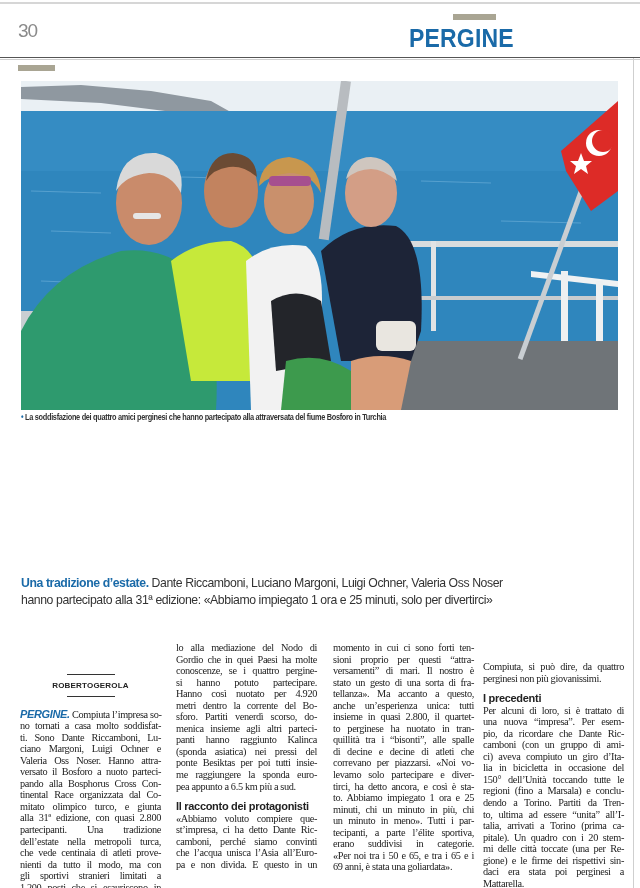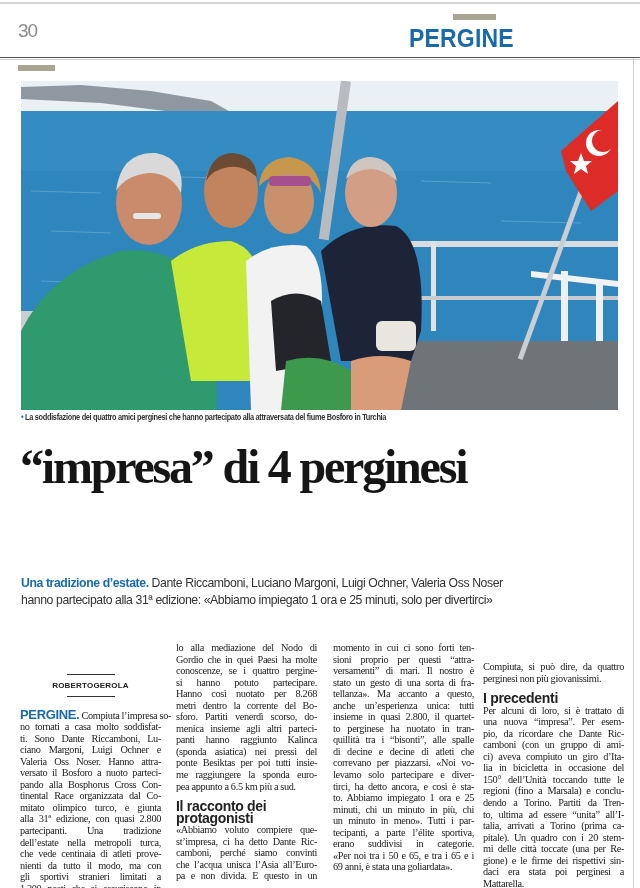--- a/index.html
+++ b/index.html
@@ -66,23 +66,23 @@
   .col2 { left: 176px; }
   .col3 { left: 333px; }
   .col4 { left: 483px; }
 
   .byline-wrap { text-align: center; margin-bottom: 12px; margin-top: -2px; }
   .byline-rule { width: 48px; height: 1px; background: #333; margin: 0 auto 5px auto; }
   .byline {
     font-family: "Liberation Sans", sans-serif; font-size: 8px; font-weight: 700; letter-spacing: 0.2px; color: #222;
   }
   .byline-rule2 { width: 48px; height: 1px; background: #333; margin: 4px auto 0 auto; }
-  .dateline { font-family: "Liberation Sans", sans-serif; font-weight: 700; font-size: 13px; color: #1a6aa8; }
+  .dateline { font-family: "Liberation Sans", sans-serif; font-weight: 700; font-size: 11px; color: #1a6aa8; font-style: italic; }
   .subsection {
-    font-family: "Liberation Sans", sans-serif; font-weight: 700; font-size: 14px; color: #222;
+    font-family: "Liberation Sans", sans-serif; font-weight: 700; font-size: 11px; color: #222;
     display: block; margin-top: 9px; letter-spacing: -0.3px;
   }
 </style>
 </head>
 <body>
 
 <div class="topline"></div>
 <div class="page-number">30</div>
 <div class="section-tag"></div>
 <div class="section-title">PERGINE</div>
@@ -152,21 +152,20 @@
     <path d="M330 280 Q360 270 390 280 L380 329 L330 329 Z" fill="#d89c78"></path>
   </svg>
 </div>
 
 <div class="caption">
   <span class="caption-bullet">•</span>
   <span>La soddisfazione dei quattro amici perginesi che hanno partecipato alla attraversata del fiume Bosforo in Turchia</span>
 </div>
 
 <h1 class="headline">
-  <span>“impresa” di 4 perginesi</span>
 </h1>
 
 <div class="subhead">
   <span class="line"><span class="kicker">Una tradizione d’estate.</span><span> Dante Riccamboni, Luciano Margoni, Luigi Ochner, Valeria Oss Noser</span></span>
   <span class="line">hanno partecipato alla 31ª edizione: «Abbiamo impiegato 1 ora e 25 minuti, solo per divertirci»</span>
 </div>
 
 <div class="col col1">
   <div class="byline-wrap">
     <div class="byline-rule"></div>
@@ -190,21 +189,21 @@
   <span class="ln">gli sportivi stranieri limitati a</span>
   <span class="ln">1.200 posti che si esauriscono in</span>
   <span class="ln">pochissimi minuti. Ed è stato so-</span>
 </div>
 
 <div class="col col2" style="top:642px;">
   <span class="ln">lo alla mediazione del Nodo di</span>
   <span class="ln">Gordio che in quei Paesi ha molte</span>
   <span class="ln">conoscenze, se i quattro pergine-</span>
   <span class="ln">si hanno potuto partecipare.</span>
-  <span class="ln">Hanno così nuotato per 8.268</span>
+  <span class="ln">Hanno così nuotato per 4.920</span>
   <span class="ln">metri dentro la corrente del Bo-</span>
   <span class="ln">sforo. Partiti venerdì scorso, do-</span>
   <span class="ln">menica insieme agli altri parteci-</span>
   <span class="ln">panti hanno raggiunto Kalinca</span>
   <span class="ln">(sponda asiatica) nei pressi del</span>
   <span class="ln">ponte Besiktas per poi tutti insie-</span>
   <span class="ln">me raggiungere la sponda euro-</span>
   <span class="ln last">pea appunto a 6.5 km più a sud.</span>
   <span class="subsection">Il racconto dei protagonisti</span>
   <span class="ln">«Abbiamo voluto compiere que-</span>

